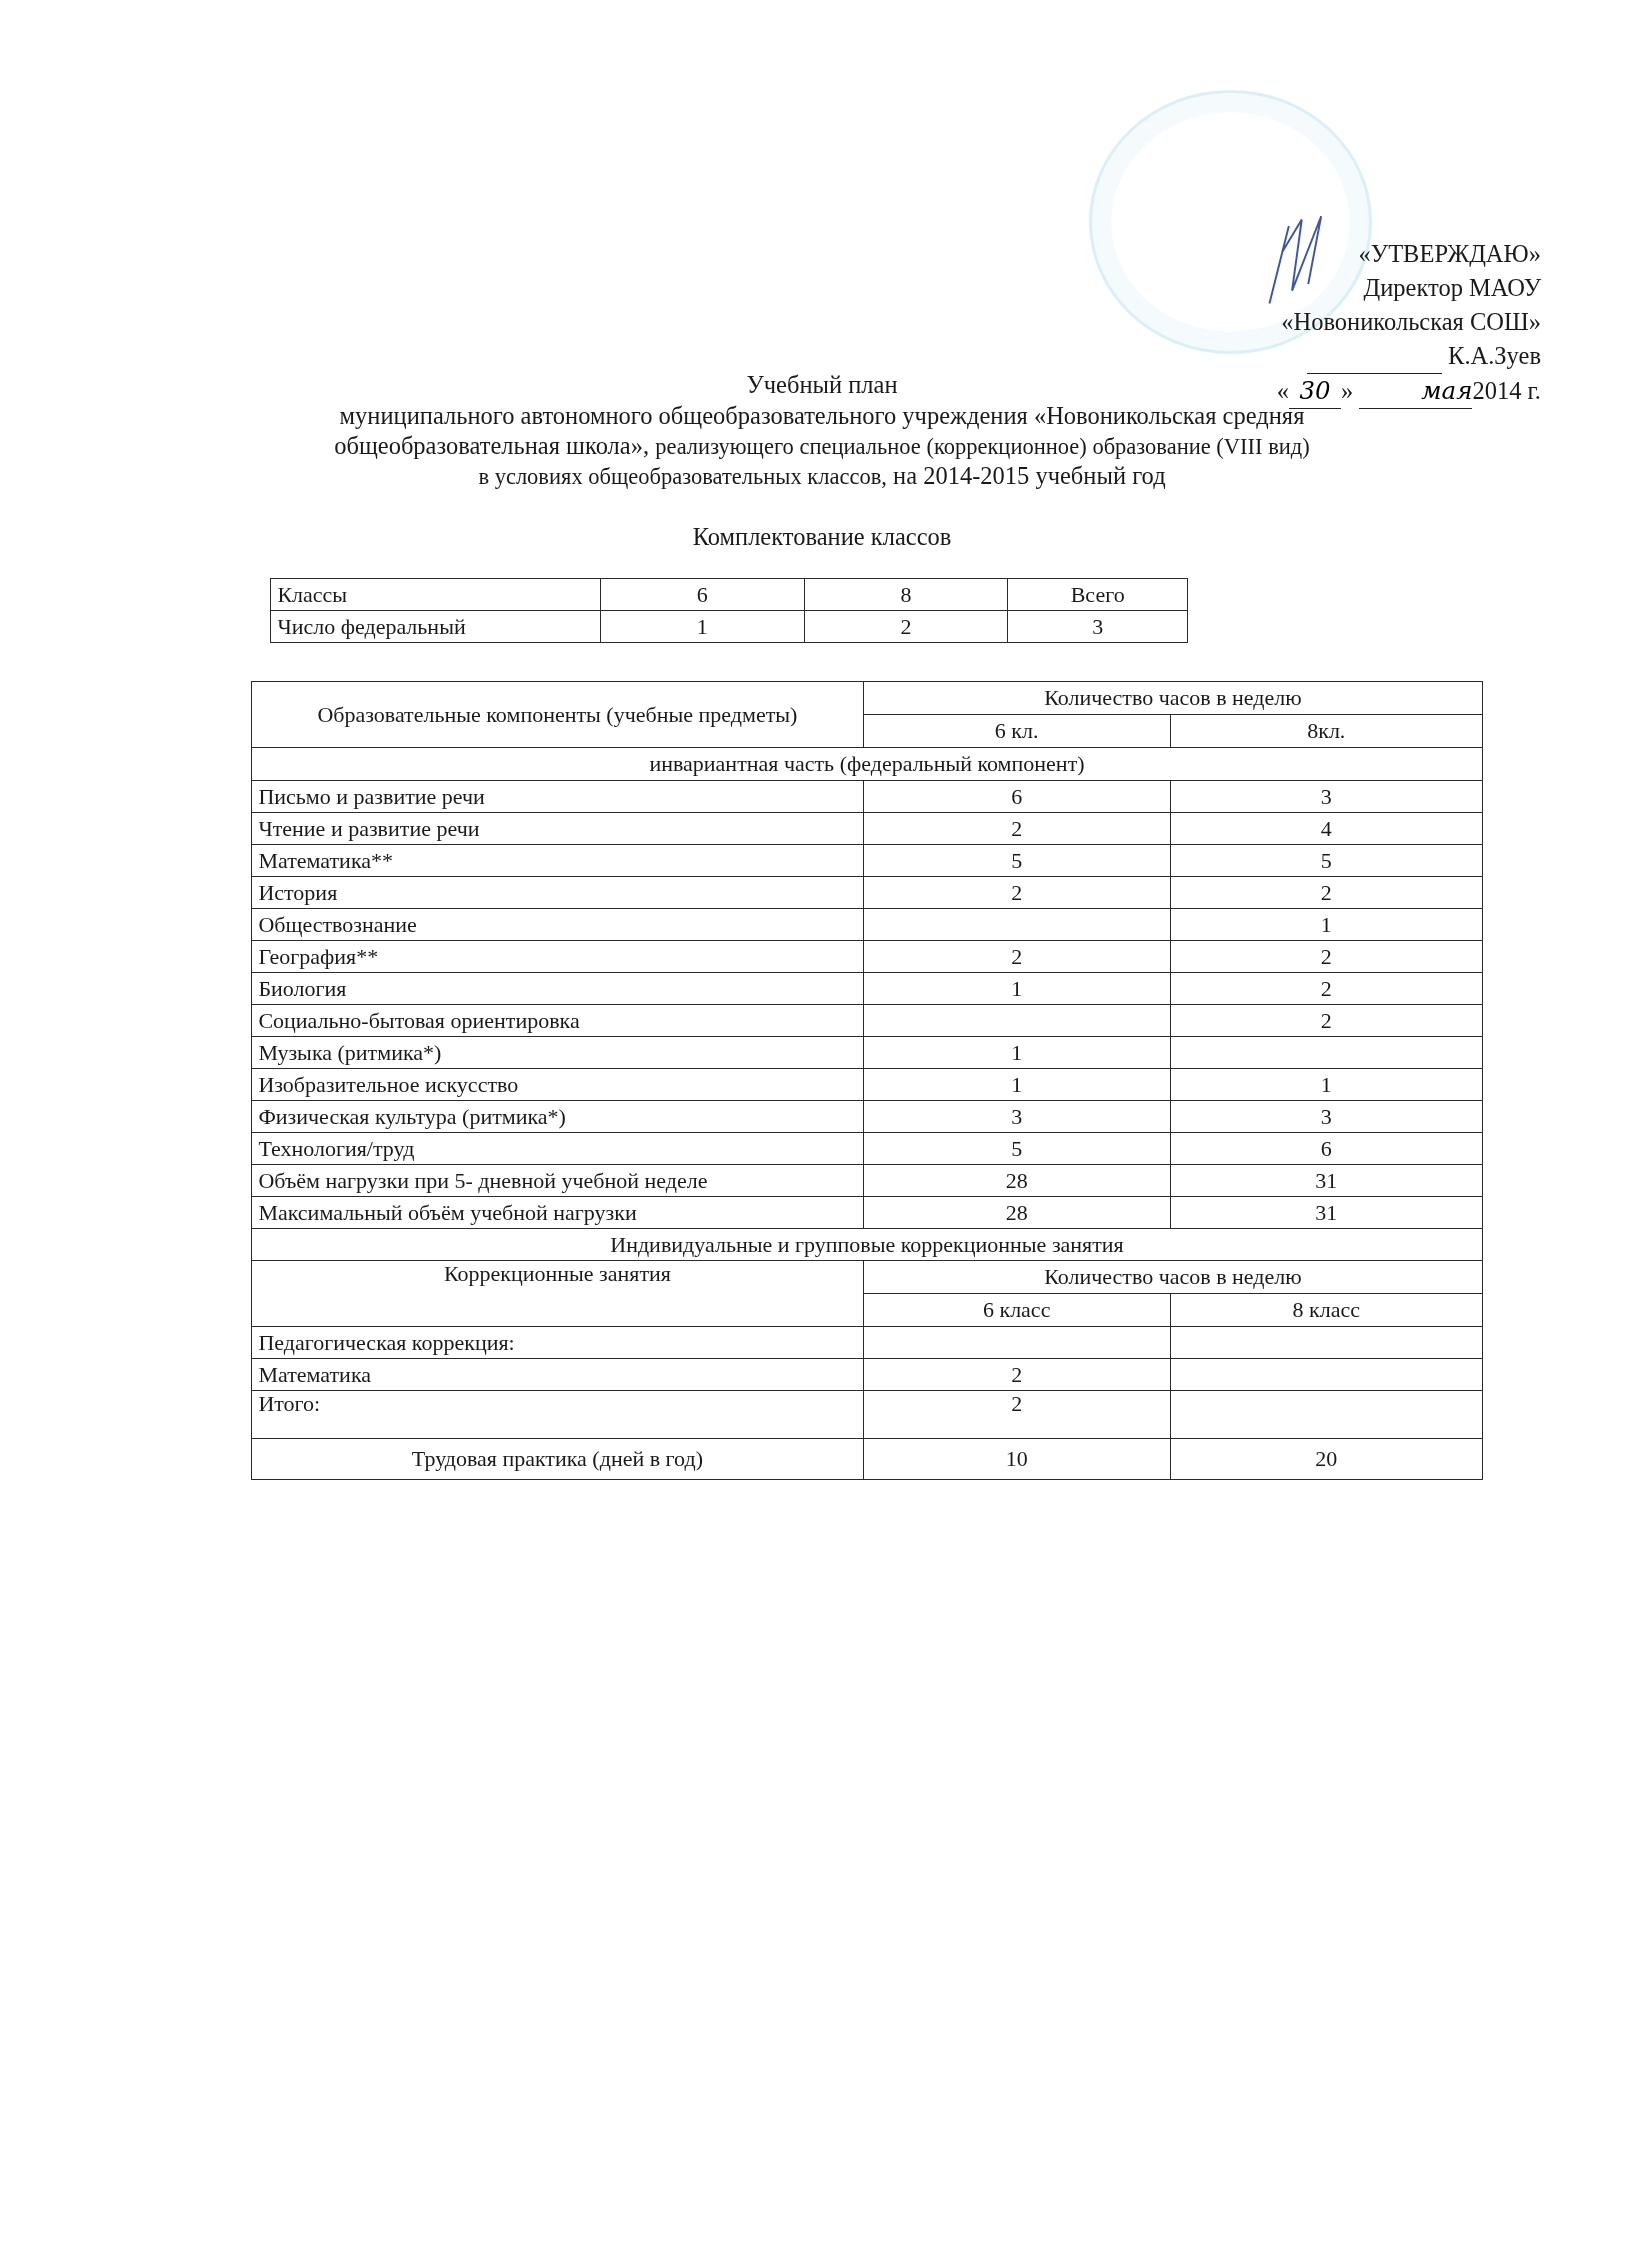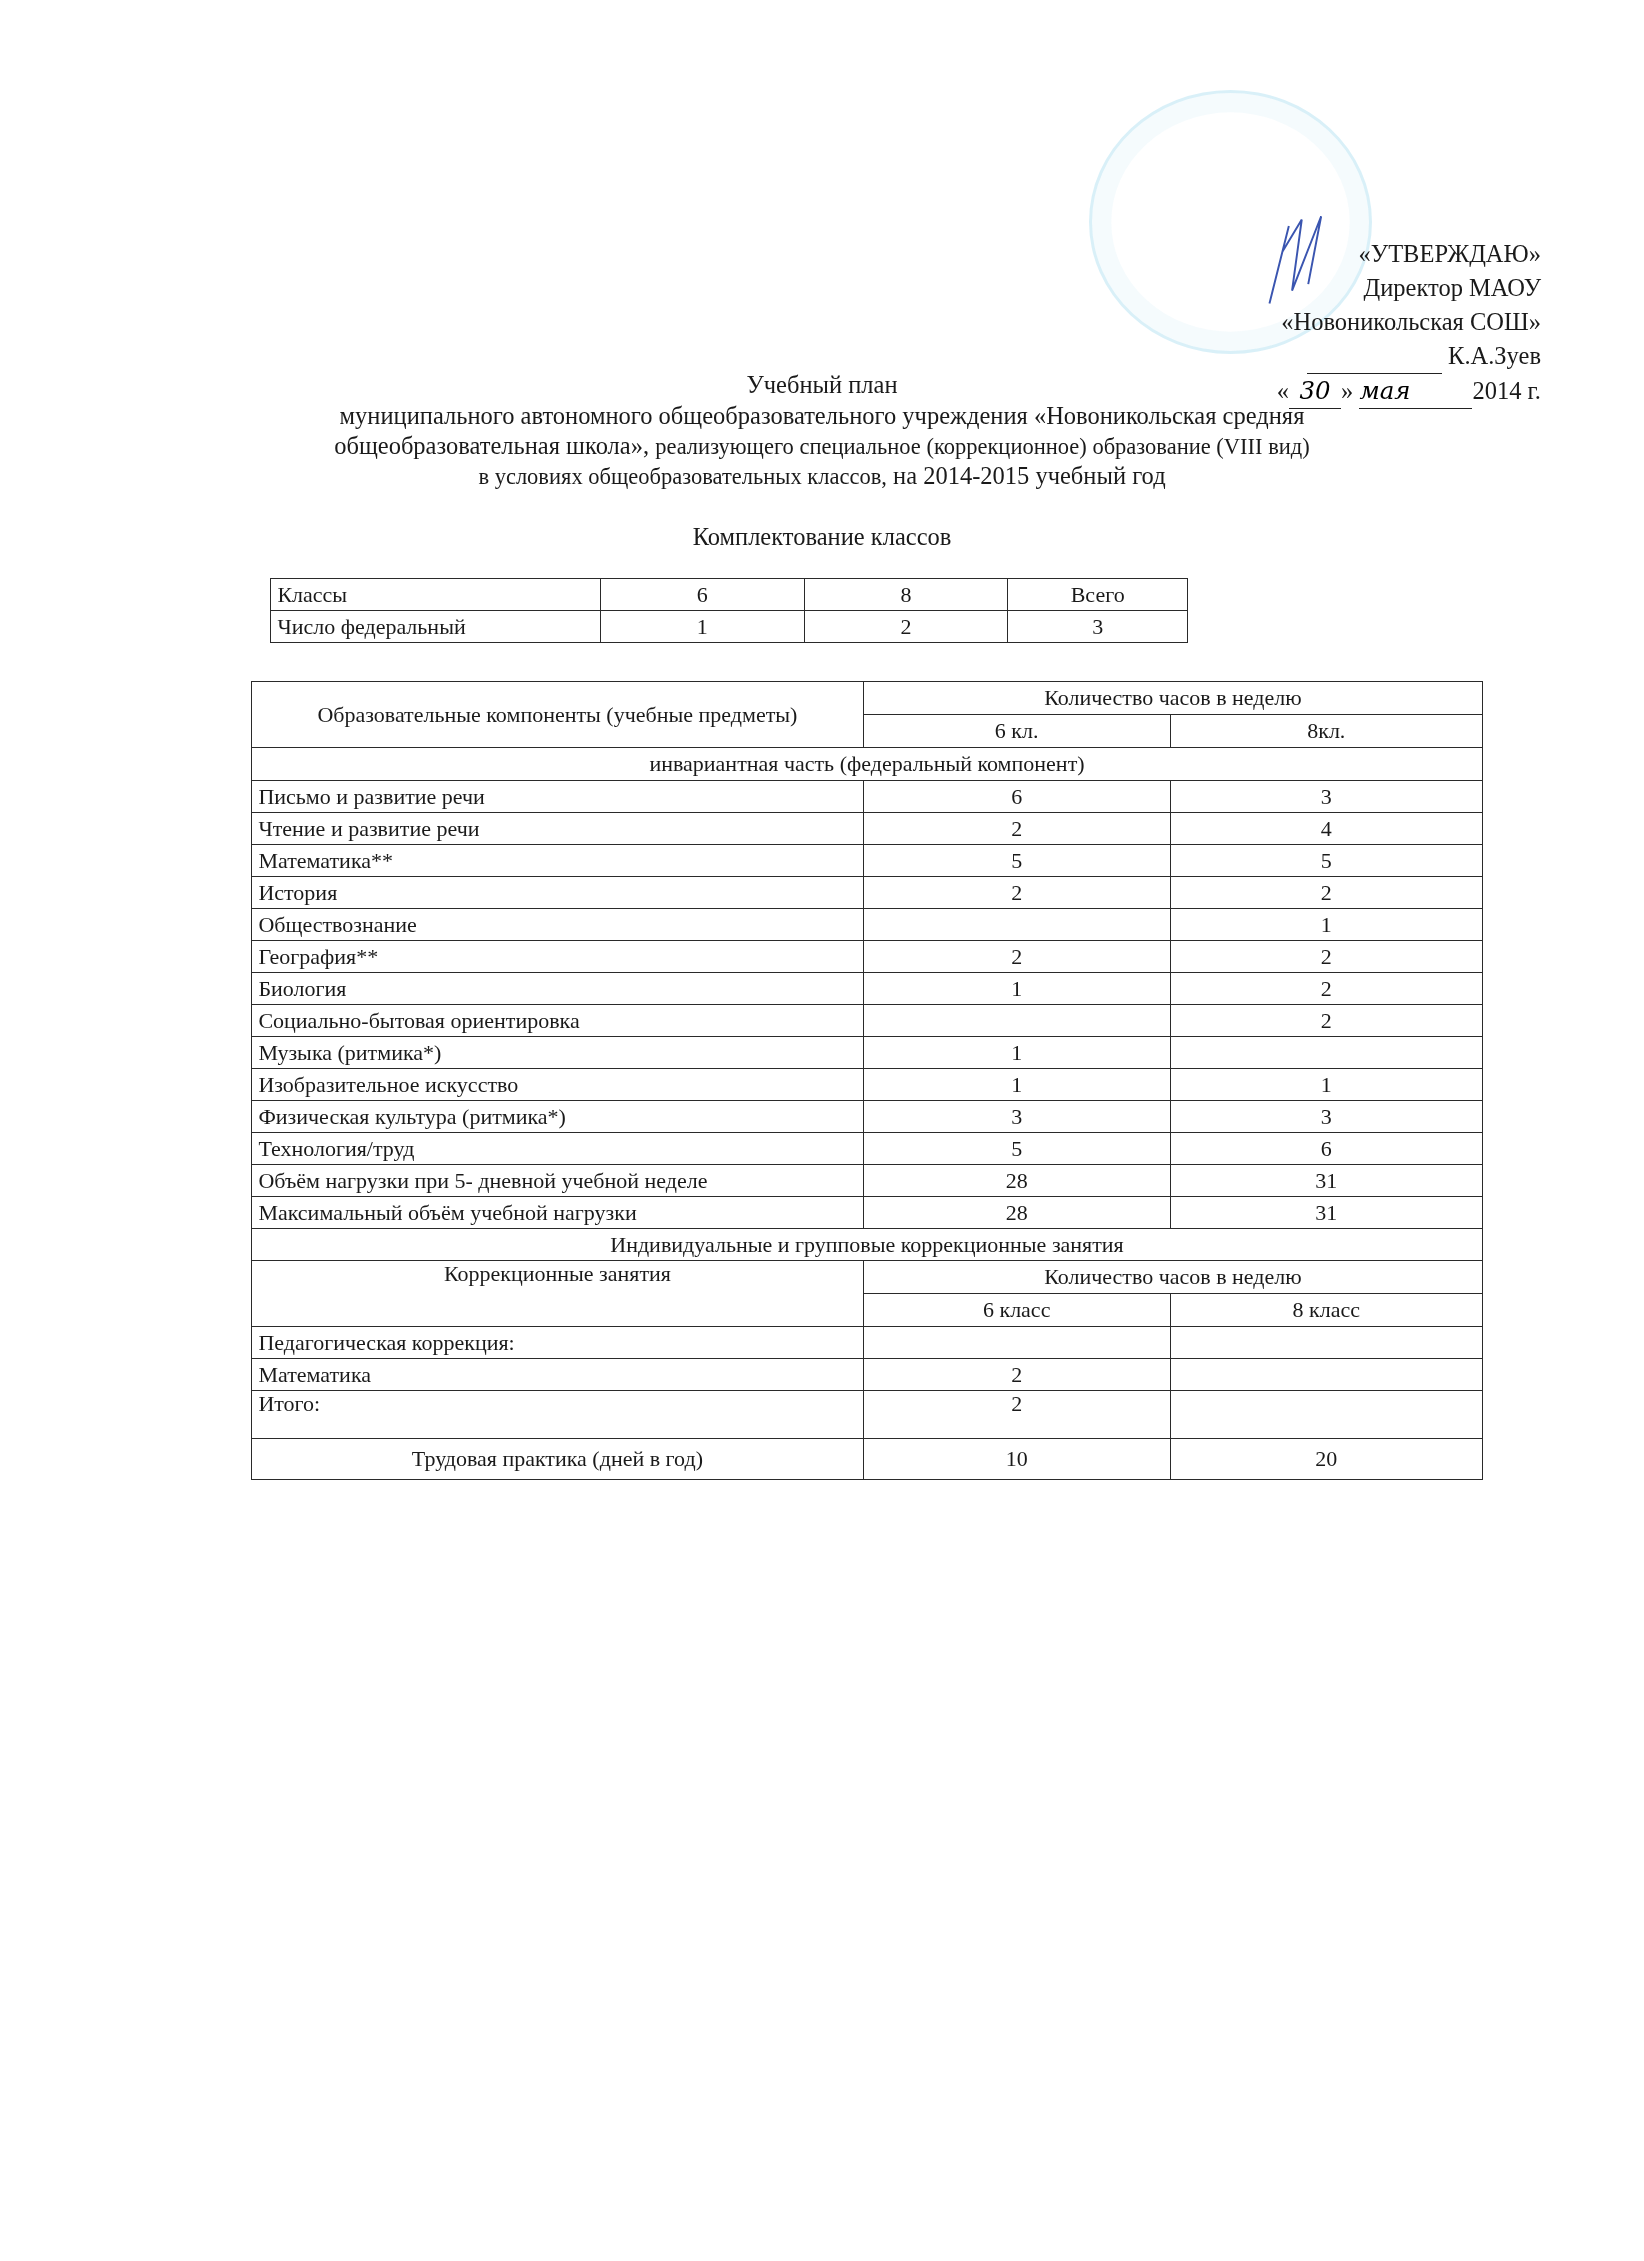--- a/index.html
+++ b/index.html
@@ -23,21 +23,21 @@
 </head>
 <body>
 
 <div class="stamp"></div>
 
 <div class="approve">
   <div>«УТВЕРЖДАЮ»</div>
   <div>Директор МАОУ</div>
   <div>«Новоникольская  СОШ»</div>
   <div><span class="line" style="width:135px">&nbsp;</span> <span>К.А.Зуев</span></div>
-  <div>«<span class="line hand" style="width:52px;text-align:center">30</span>» <span class="line hand" style="width:113px;text-align:left">мая</span><span>2014 г.</span></div>
+  <div>«<span class="line hand" style="width:52px;text-align:center">30</span>» <span class="line hand" style="width:113px;text-align:right">мая</span><span>2014 г.</span></div>
 </div>
 <svg class="sig" viewBox="0 0 130 150">
   <path d="M10 140 L40 20 M30 60 L60 10 L45 120 L90 5 L70 110" stroke="#3a55b0" stroke-width="3" fill="none"></path>
 </svg>
 
 <div class="title" style="top:370px">Учебный план</div>
 <div class="title" style="top:401px">муниципального автономного общеобразовательного учреждения «Новоникольская средняя</div>
 <div class="title" style="top:431px"><span>общеобразовательная школа»,</span> <span class="small">реализующего специальное (коррекционное) образование (VIII вид)</span></div>
 <div class="title" style="top:461px"><span class="small">в условиях общеобразовательных классов,</span> <span>на 2014-2015 учебный год</span></div>
 <div class="title" style="top:522px">Комплектование классов</div>

